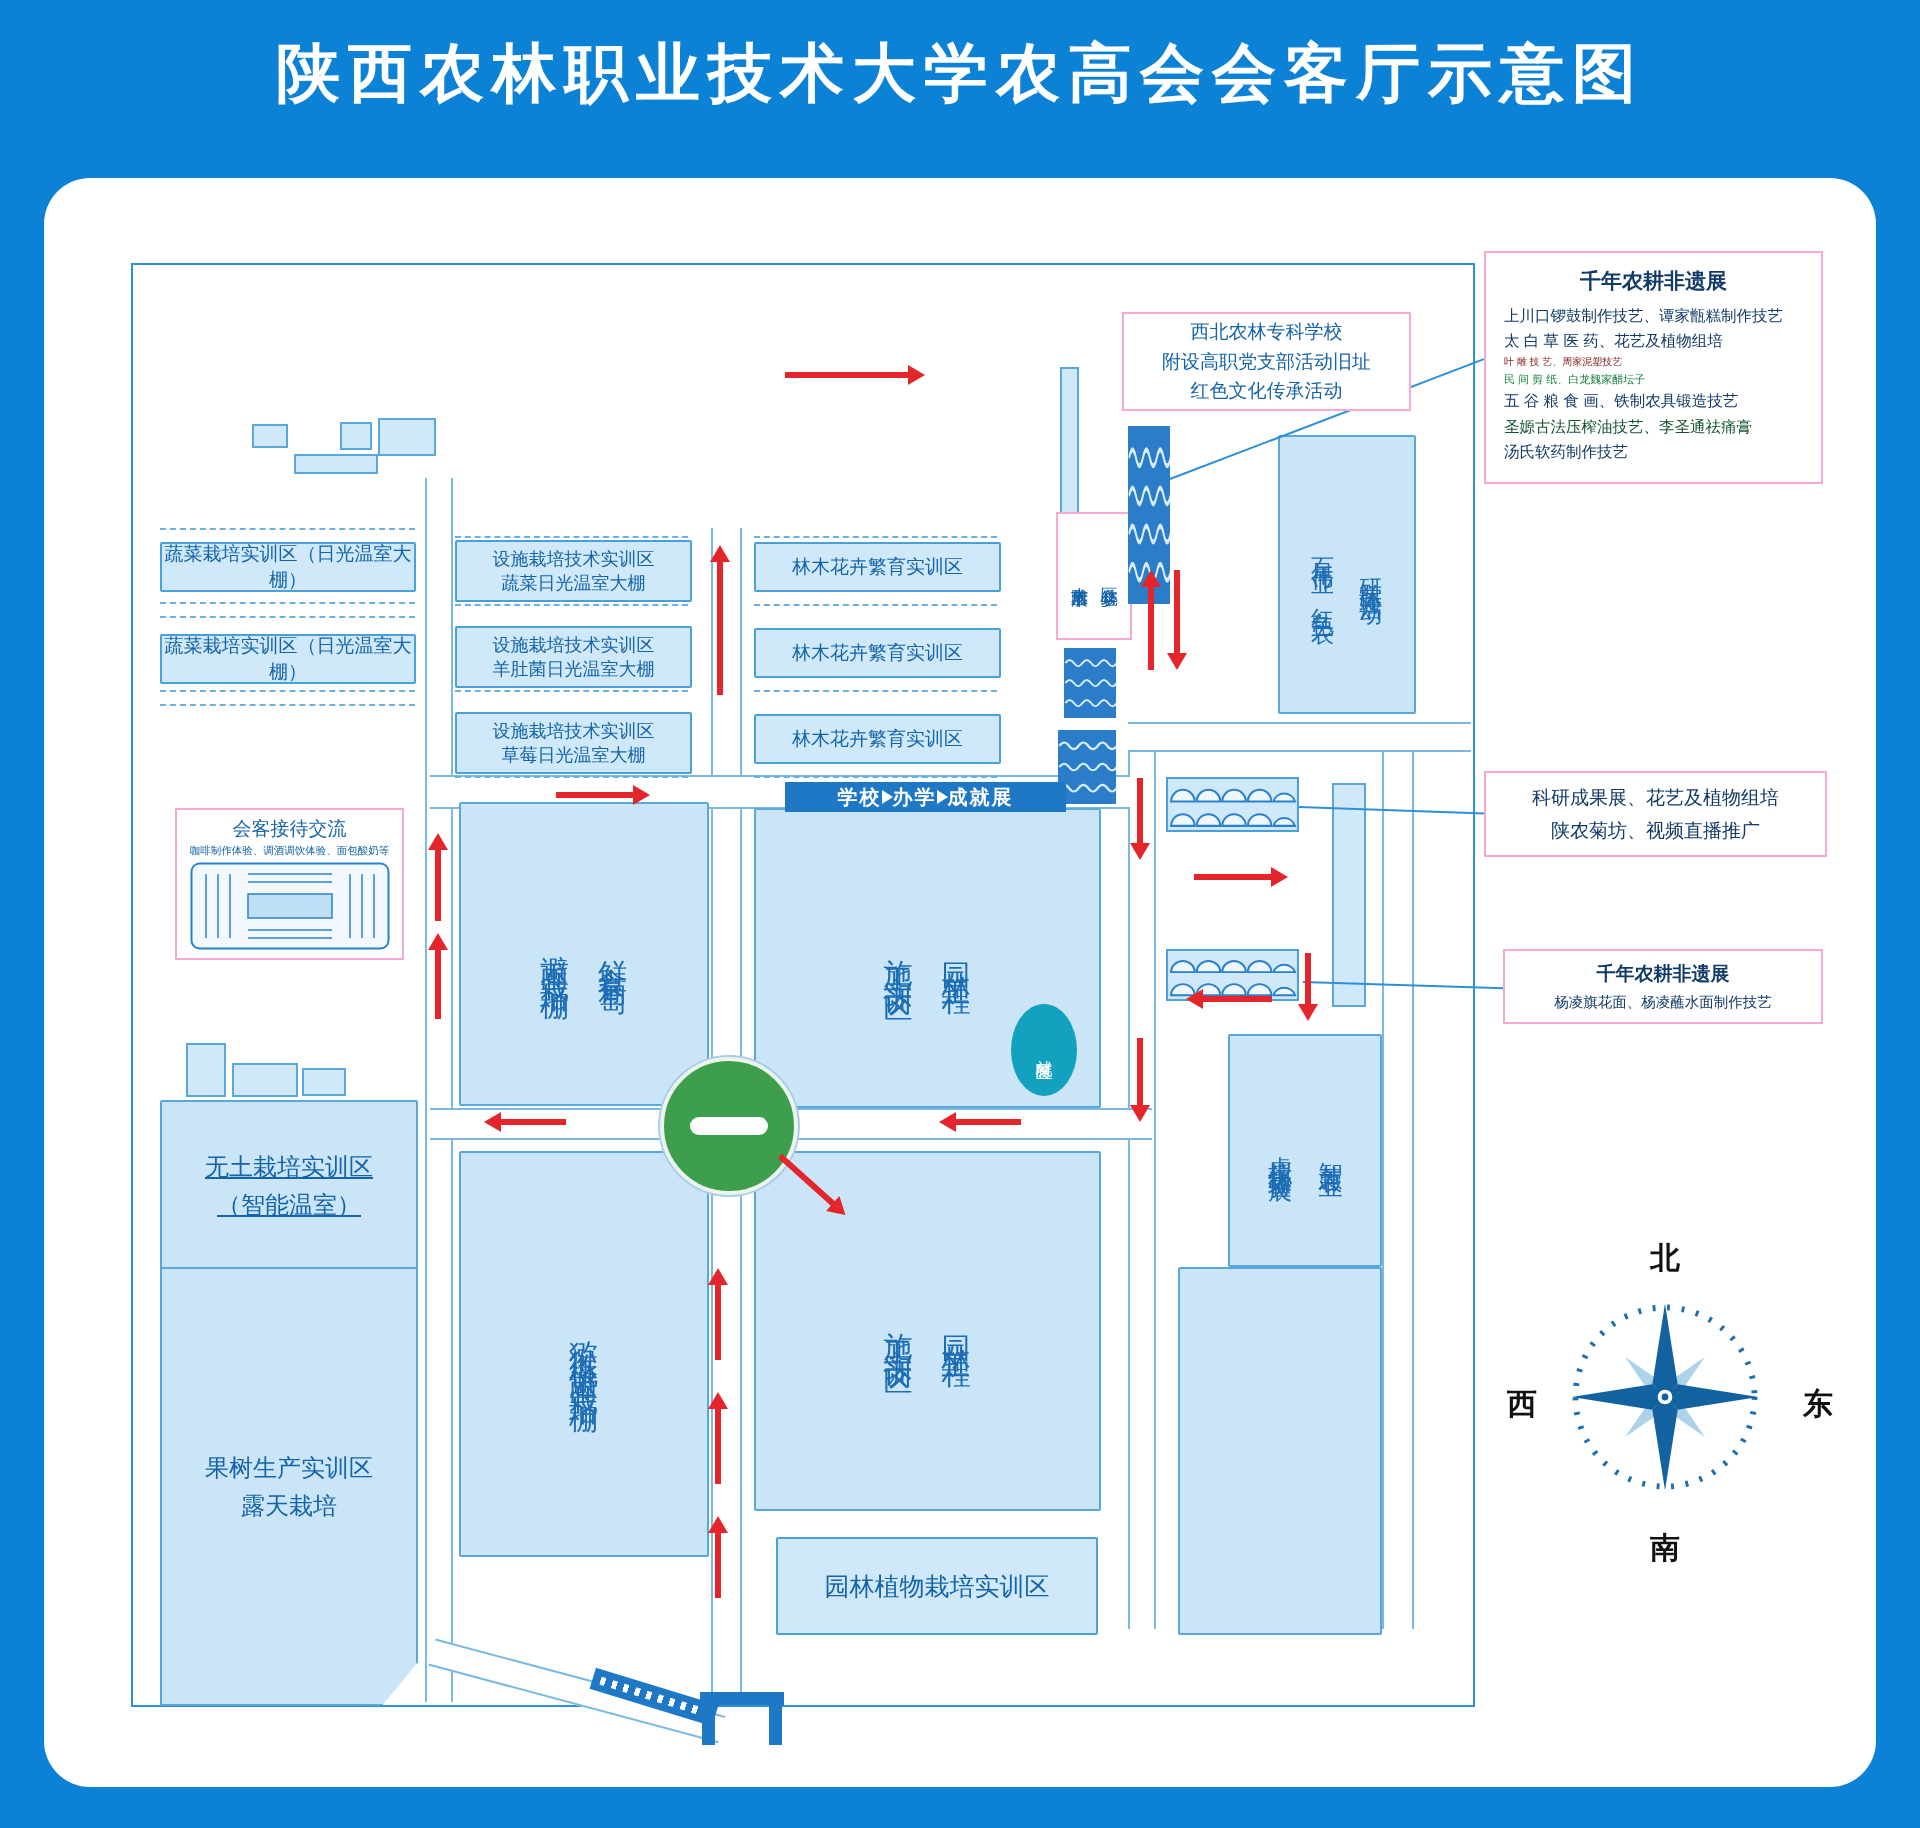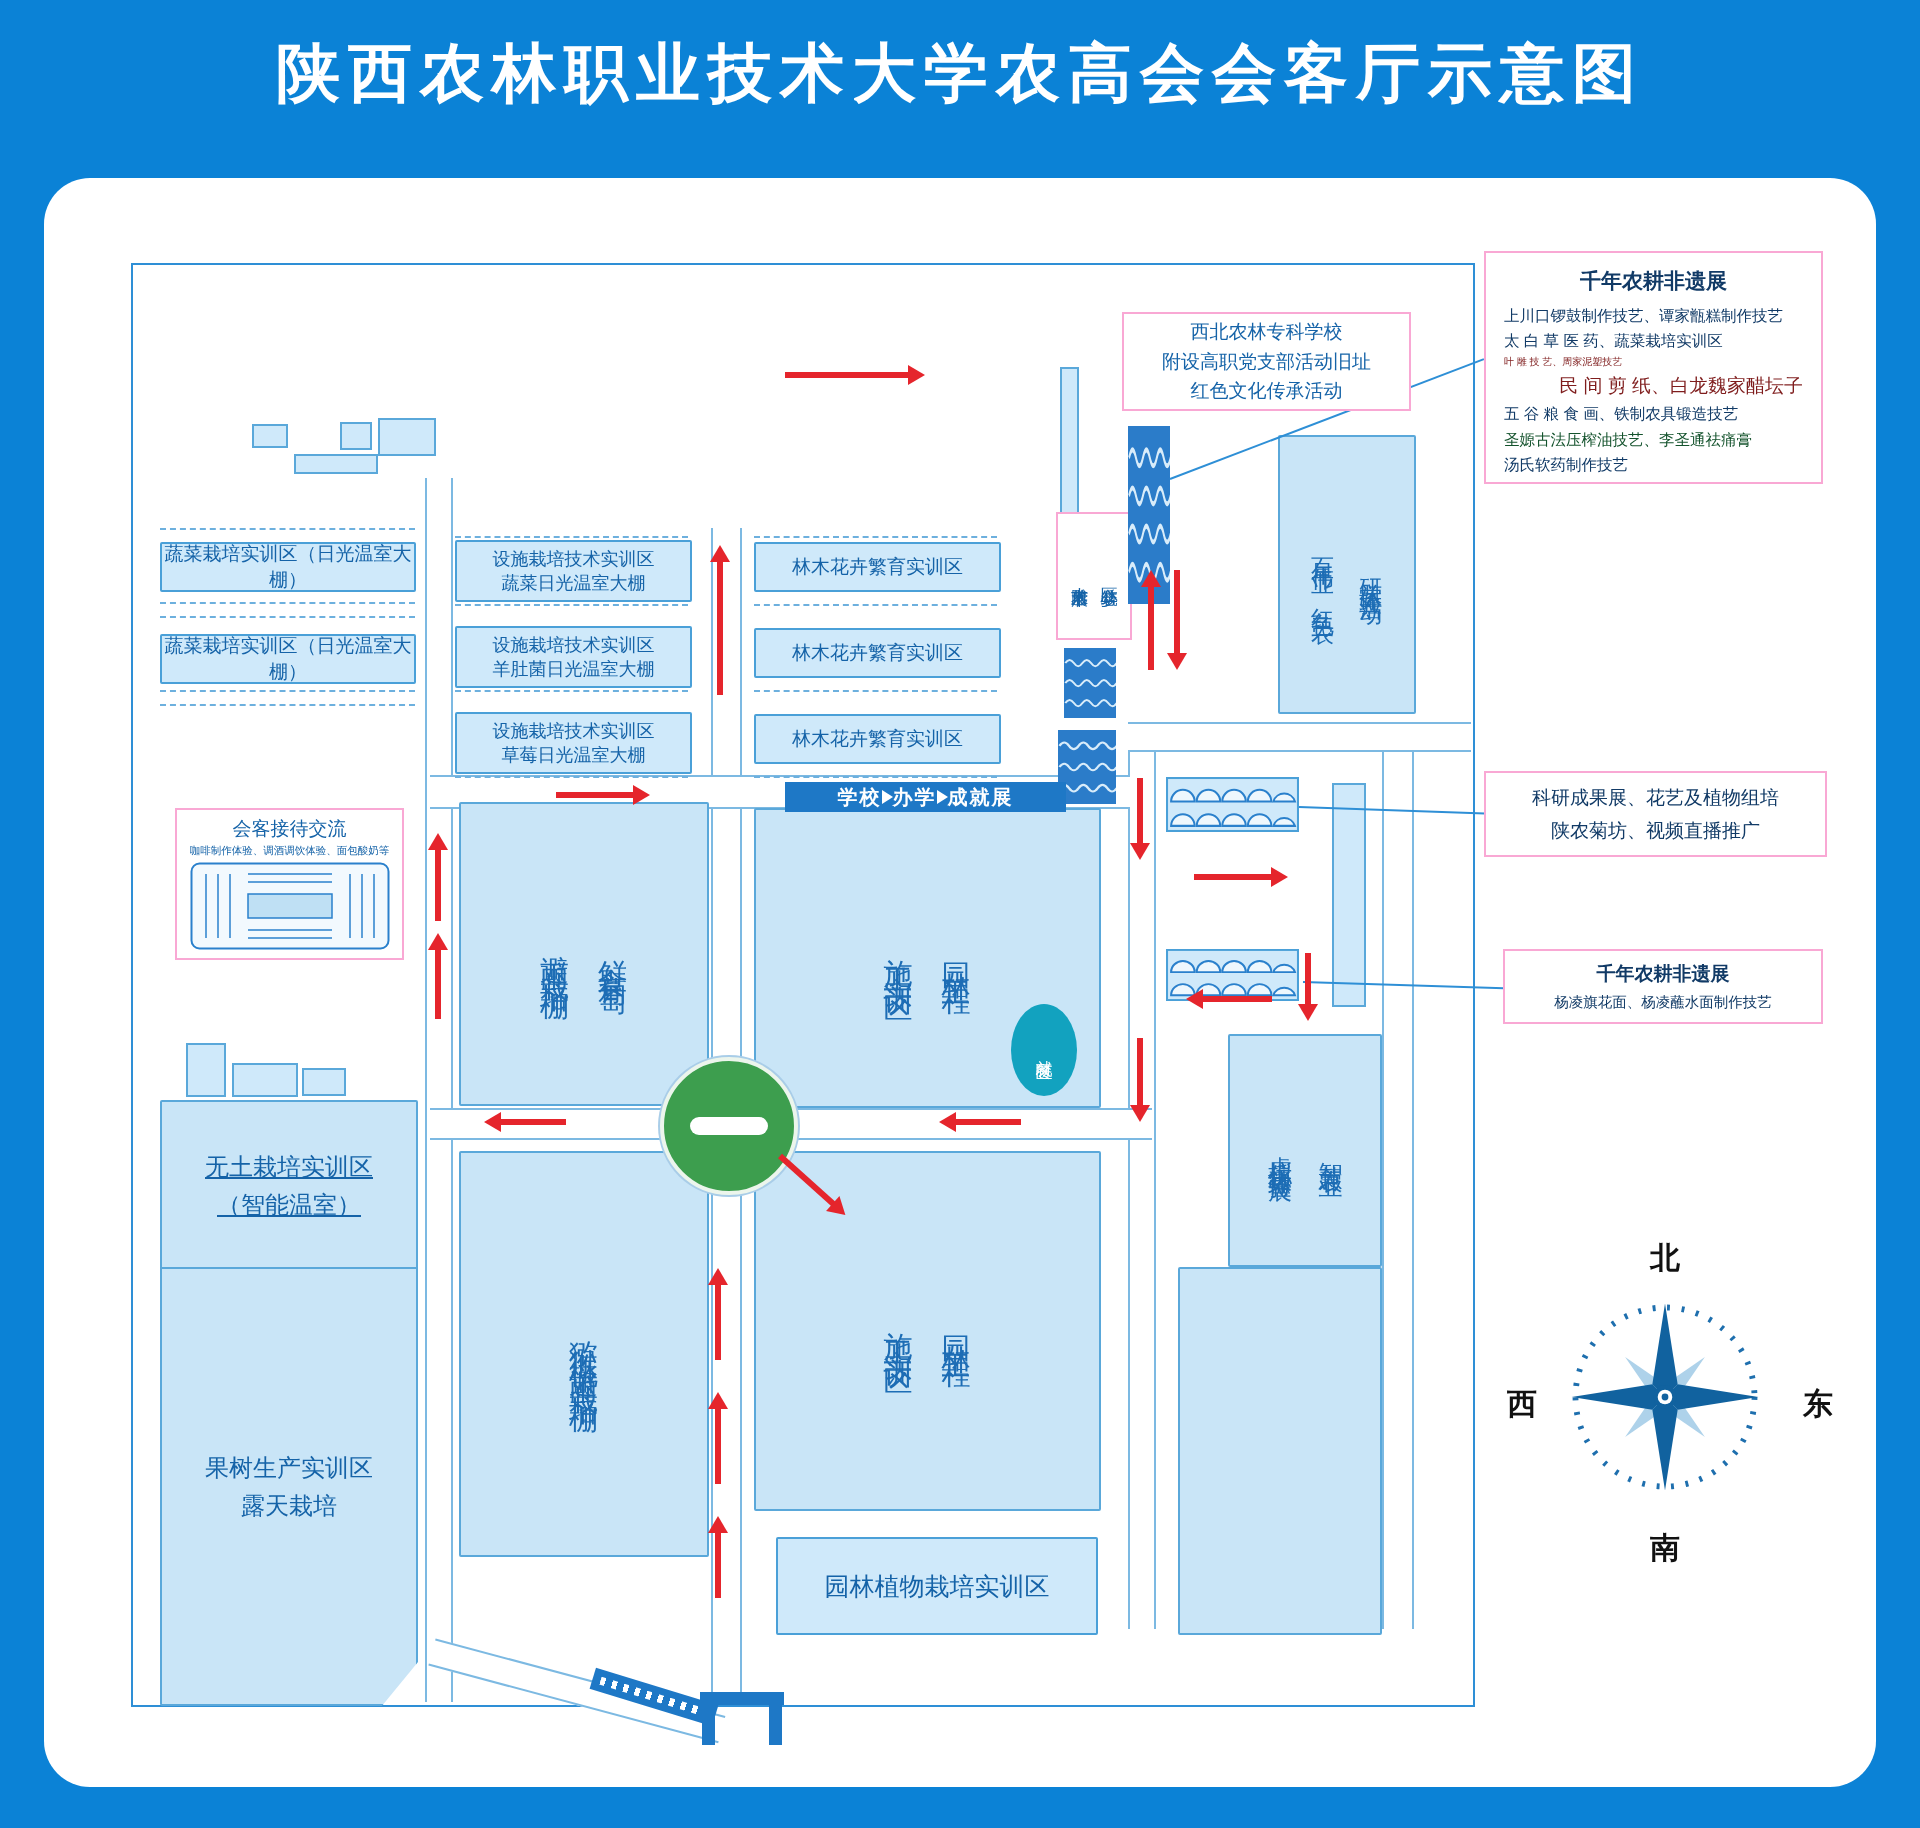--- a/index.html
+++ b/index.html
@@ -259,23 +259,23 @@
   <div style="position:absolute;left:50%;top:50%;transform:translate(-50%,-50%);width:78px;height:18px;background:#fff;border-radius:9px;"></div>
 </div>
 
 <div class="cline" style="left:1170px;top:478px;width:336px;transform:rotate(-20.9deg);"></div>
 <div class="cline" style="left:1299px;top:806px;width:186px;transform:rotate(2deg);"></div>
 <div class="cline" style="left:1303px;top:981px;width:201px;transform:rotate(1.8deg);"></div>
 
 <div class="wbox" style="left:1484px;top:251px;width:339px;height:233px;padding:14px 18px 0;box-sizing:border-box;">
   <div style="text-align:center;font-weight:bold;font-size:21px;color:#113a66;margin-bottom:8px;">千年农耕非遗展</div>
   <div style="font-size:15.5px;line-height:1.64;color:#113a66;">上川口锣鼓制作技艺、谭家甑糕制作技艺</div>
-  <div style="font-size:15.5px;line-height:1.64;color:#113a66;">太 白 草 医 药、蔬菜栽培实训区</div>
+  <div style="font-size:15.5px;line-height:1.64;color:#113a66;">太 白 草 医 药、花艺及植物组培</div>
   <div style="font-size:10px;line-height:1.64;color:#7f1d1d;">叶 雕 技 艺、周家泥塑技艺</div>
-  <div style="font-size:19px;line-height:1.64;color:#7f1d1d;text-align:right;">民 间 剪 纸、白龙魏家醋坛子</div>
+  <div style="font-size:11px;line-height:1.64;color:#15803d;">民 间 剪 纸、白龙魏家醋坛子</div>
   <div style="font-size:15.5px;line-height:1.64;color:#113a66;">五 谷 粮 食 画、铁制农具锻造技艺</div>
   <div style="font-size:15.5px;line-height:1.64;color:#14532d;">圣嫄古法压榨油技艺、李圣通祛痛膏</div>
   <div style="font-size:15.5px;line-height:1.64;color:#113a66;">汤氏软药制作技艺</div>
 </div>
 
 <div class="wbox" style="left:1484px;top:771px;width:339px;height:82px;display:flex;align-items:center;justify-content:center;text-align:center;font-size:19px;line-height:1.75;color:#113a66;">
   <span class="ml">科研成果展、花艺及植物组培
 陕农菊坊、视频直播推广</span>
 </div>
 

